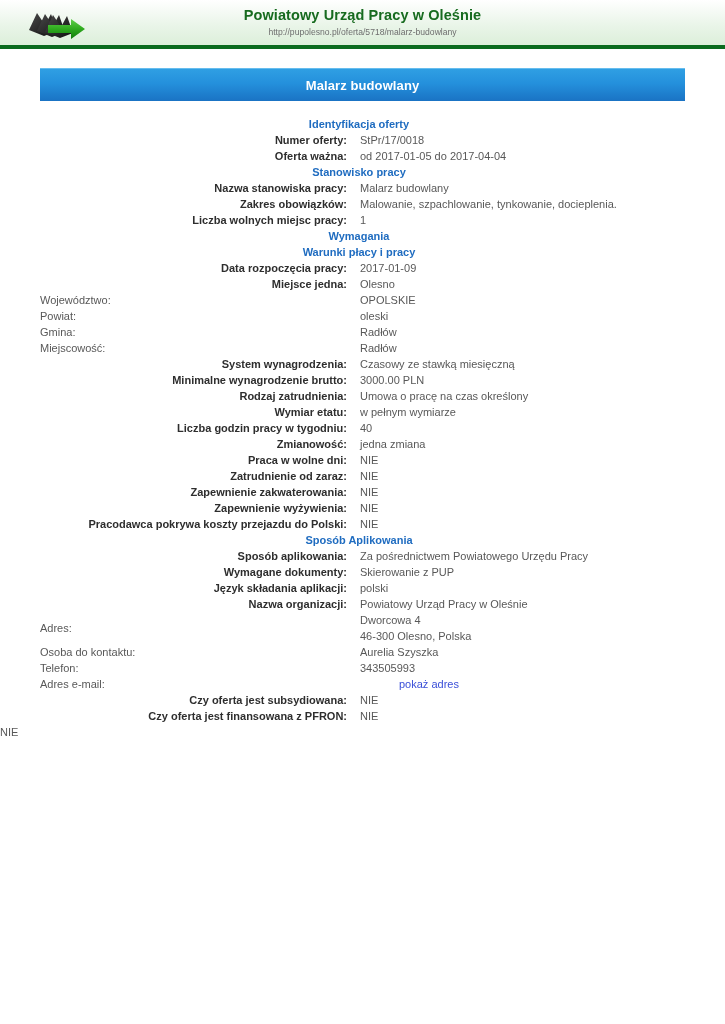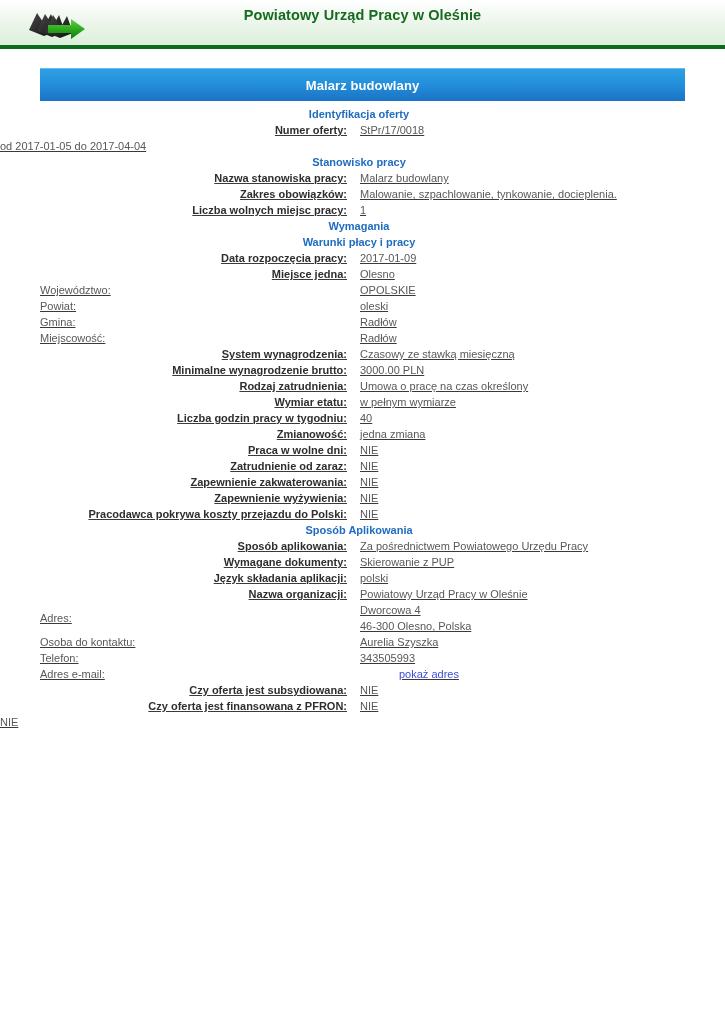--- a/index.html
+++ b/index.html
@@ -66,37 +66,36 @@
   }
   .offer-bar-title {
     color: #ffffff;
     font-size: 13px;
     font-weight: bold;
     letter-spacing: 0.1px;
   }
 
   
   .details {
-    margin-top: 5px;
+    margin-top: 15px;
     padding: 0 20px 0 0;
   }
   .section-head {
     text-align: center;
     color: #1f6cc0;
     font-weight: bold;
     font-size: 11px;
     line-height: 16px;
     padding-left: 13px;
   }
   .row {
     display: flex;
     align-items: flex-end;
     line-height: 16px;
     min-height: 16px;
-    text-decoration: underline;
   }
   .row .label {
     width: 360px;
     flex: 0 0 360px;
     text-align: right;
     font-weight: bold;
     color: #2e2e2e;
     padding-right: 13px;
     line-height: 16px;
   }
@@ -151,34 +150,36 @@
         </linearGradient>
       </defs>
       <path d="M3 21 L11 4 L19 16 L25 5 L31 22 L18 27 Z" fill="url(#gBlk)"></path>
       <path d="M11 22 L19 5 L27 17 L33 6 L39 23 L26 28 Z" fill="url(#gBlk)"></path>
       <path d="M19 23 L27 6 L35 18 L41 7 L47 24 L34 29 Z" fill="url(#gBlk)"></path>
       <path d="M22 16 L45 16 L45 10 L59 20 L45 30 L45 24 L22 24 Z" fill="url(#gArrow)"></path>
     </svg>
   </div>
   <div class="header-text">
     <div class="org-title">Powiatowy Urząd Pracy w Oleśnie</div>
+    <div class="org-url">http://pupolesno.pl/oferta/5718/malarz-budowlany</div>
   </div>
 </div>
 
 <div class="offer-bar">
   <span class="offer-bar-title">Malarz budowlany</span>
 </div>
 
 <div class="details">
     <div class="section-head">Identyfikacja oferty</div>
     <div class="row">
       <div class="label">Numer oferty:</div>
       <div class="value">StPr/17/0018</div>
     </div>
     <div class="row">
+      <div class="label">Oferta ważna:</div>
       <div class="value">od 2017-01-05 do 2017-04-04</div>
     </div>
     <div class="section-head">Stanowisko pracy</div>
     <div class="row">
       <div class="label">Nazwa stanowiska pracy:</div>
       <div class="value">Malarz budowlany</div>
     </div>
     <div class="row">
       <div class="label">Zakres obowiązków:</div>
       <div class="value">Malowanie, szpachlowanie, tynkowanie, docieplenia.</div>

